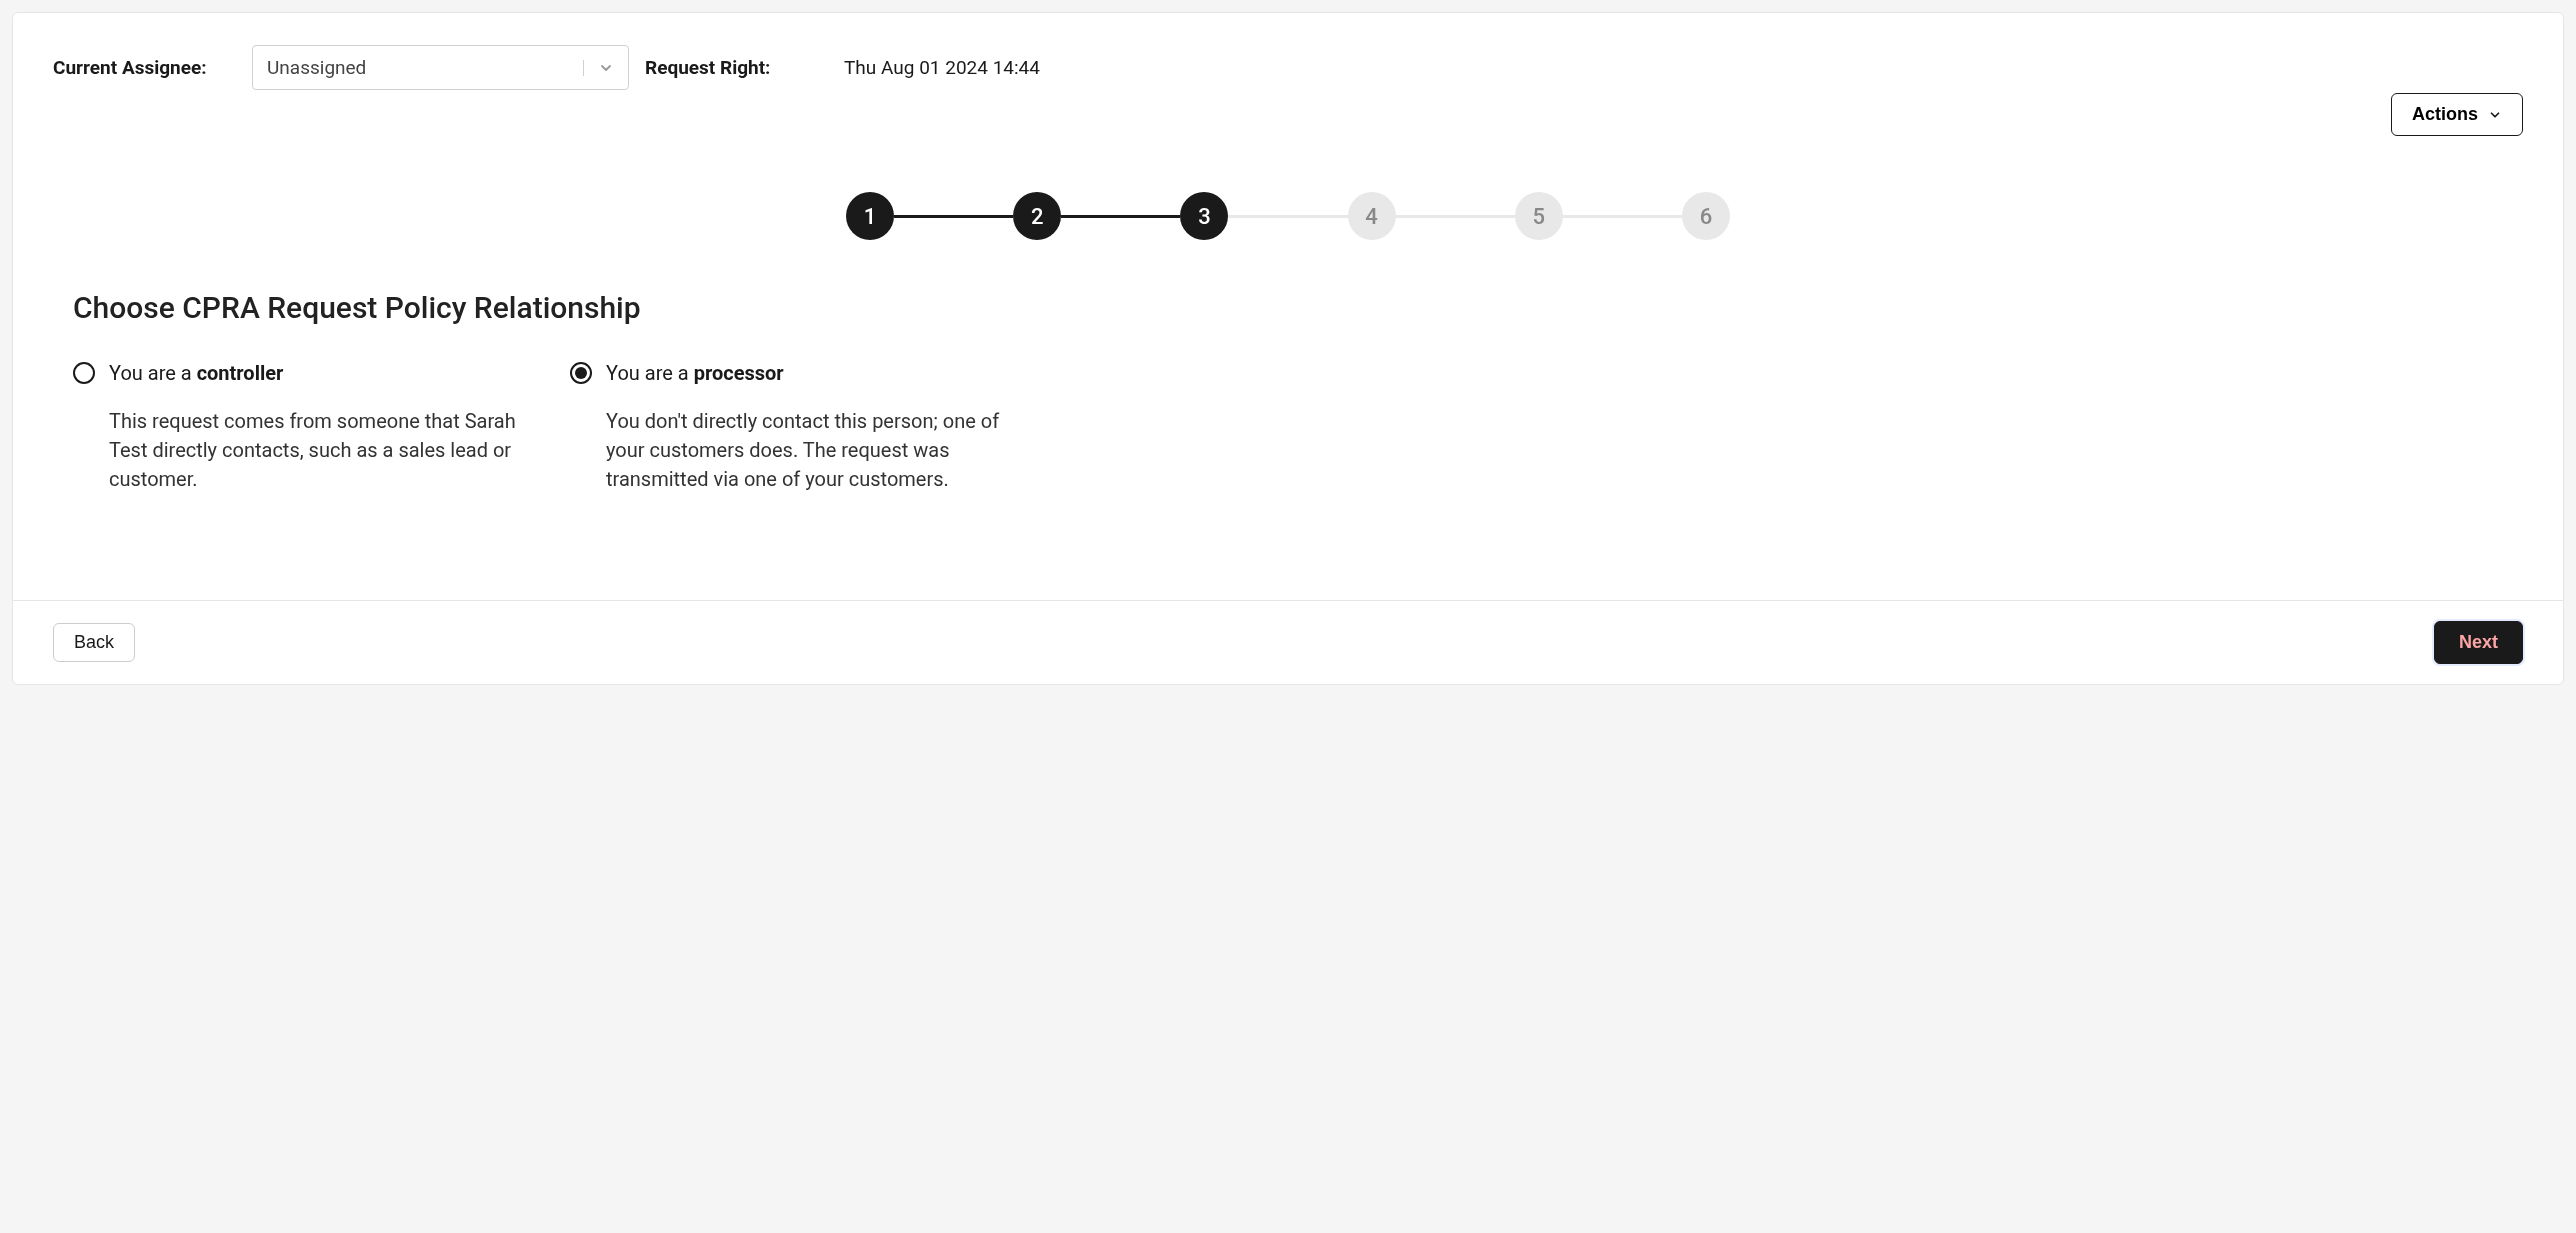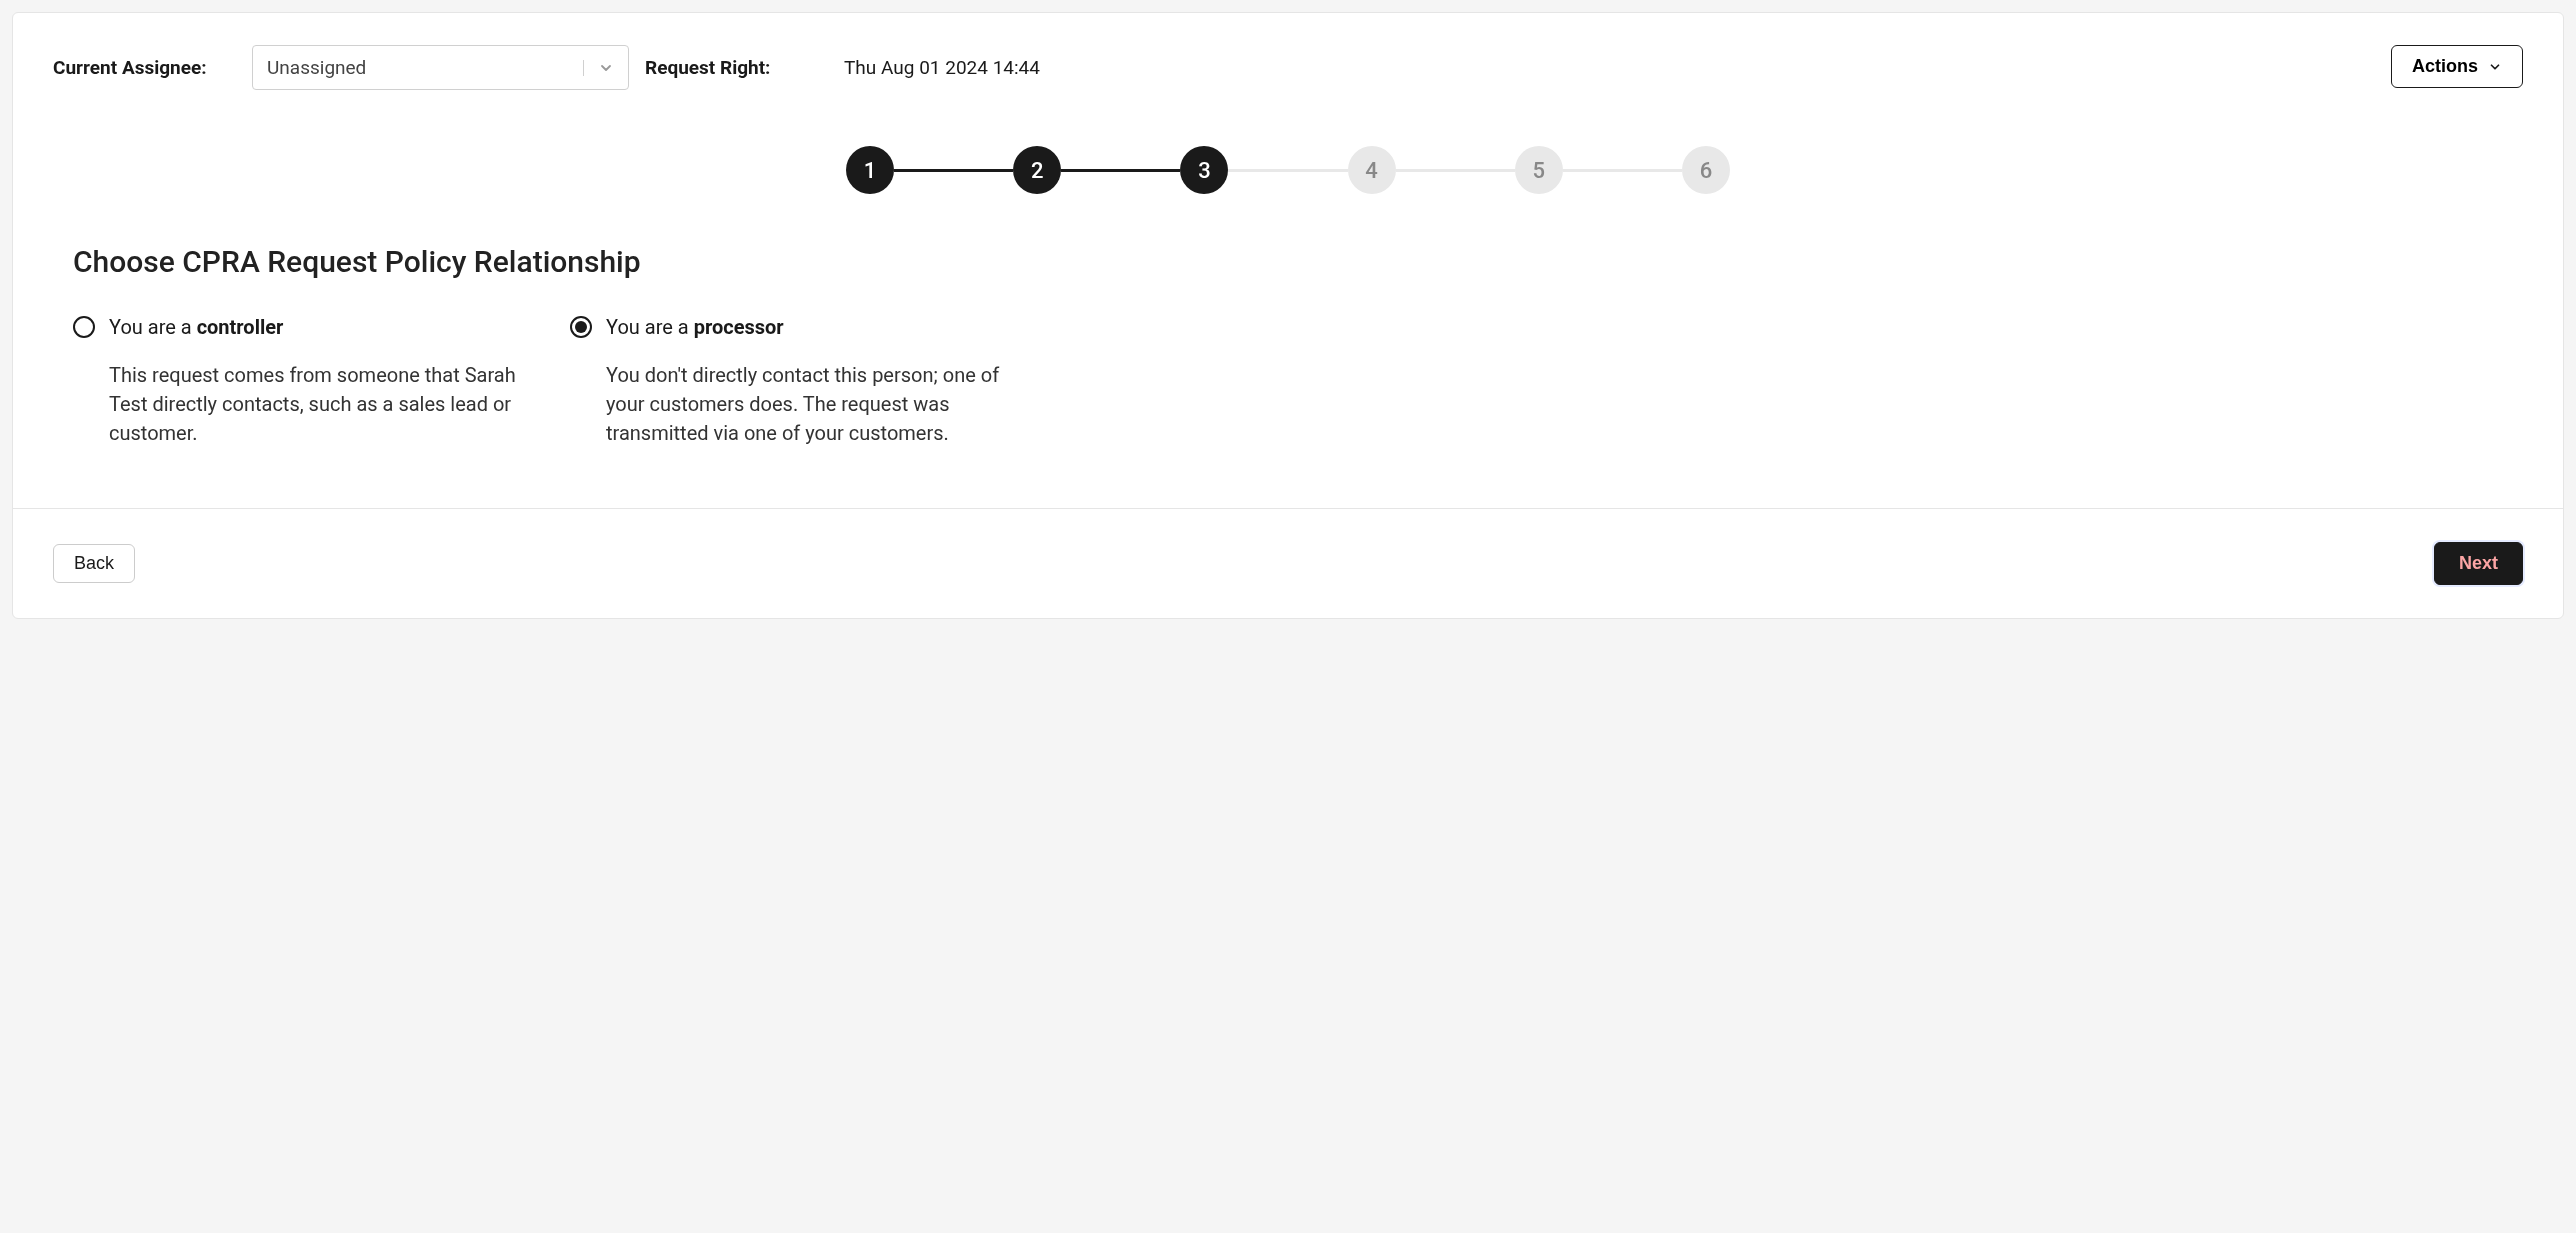--- a/index.html
+++ b/index.html
@@ -72,20 +72,21 @@
       border: 1.5px solid #1a1a1a;
       background: #fff;
       border-radius: 6px;
       padding: 10px 20px;
       font-size: 18px;
       font-weight: 600;
       display: flex;
       align-items: center;
       gap: 10px;
       cursor: pointer;
+      margin-top: 48px;
     }
     
     .meta-row {
       border-top: 1px solid #e5e5e5;
       border-bottom: 1px solid #e5e5e5;
       padding: 18px 40px;
       display: flex;
     }
     .meta-left, .meta-right {
       flex: 1;
@@ -187,24 +188,25 @@
     .option-desc {
       font-size: 20px;
       line-height: 1.45;
       color: #333;
       padding-left: 36px;
       padding-right: 4px;
     }
     
     .footer {
       border-top: 1px solid #e5e5e5;
-      padding: 33px 40px;
+      padding: 20px 40px;
       display: flex;
       justify-content: space-between;
       align-items: center;
+      margin-top: 46px;
     }
     .btn-back {
       border: 1.5px solid #ccc;
       background: #fff;
       border-radius: 6px;
       padding: 8px 20px;
       font-size: 18px;
       cursor: pointer;
       color: #1a1a1a;
     }

